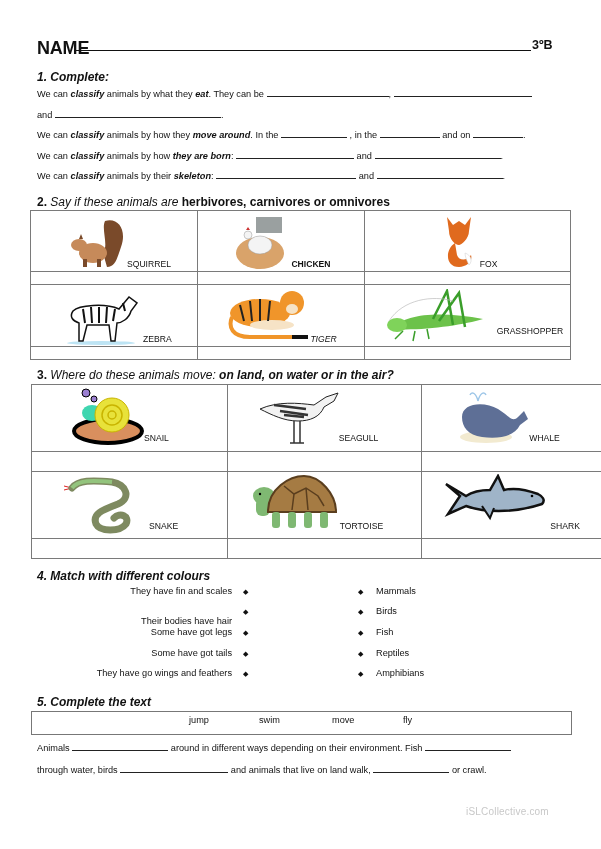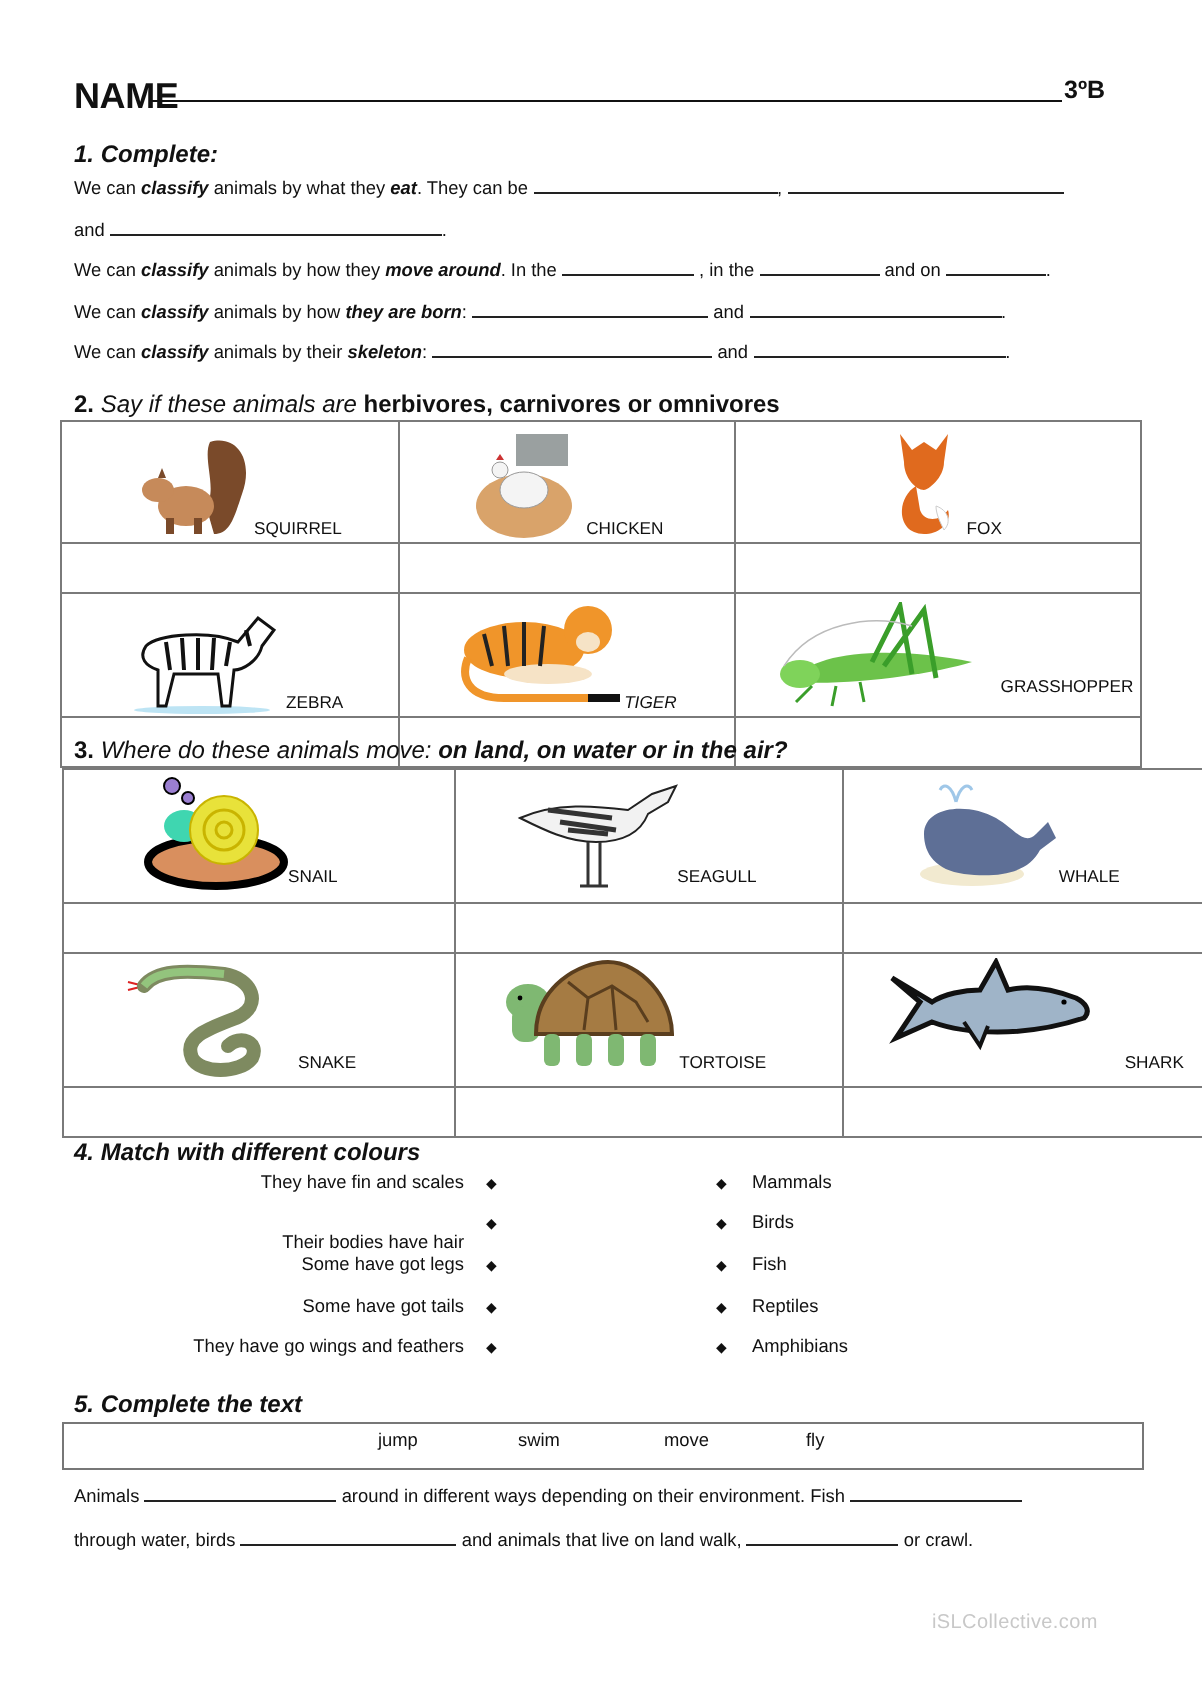--- a/index.html
+++ b/index.html
@@ -7,21 +7,21 @@
          font-family: "Liberation Sans", sans-serif; color: #111; }
   .abs { position: absolute; }
   .name-line { left: 37px; top: 38px; font-size: 18px; font-weight: bold; letter-spacing: -0.2px; }
   .name-rule { left: 75px; top: 50px; width: 456px; height: 1px; background: #111; }
   .class-label { left: 532px; top: 38px; font-size: 12.5px; font-weight: bold; }
   .h { font-size: 12px; font-weight: bold; font-style: italic; }
   .t { font-size: 9.2px; white-space: nowrap; }
   .t b { font-style: italic; font-weight: bold; }
   .blank { display: inline-block; border-bottom: 1px solid #222; height: 9px; vertical-align: baseline; }
   table.grid { position: absolute; border-collapse: collapse; }
-  table.grid td { border: 1px solid #7a7a7a; padding: 12px; position: relative; }
+  table.grid td { border: 1px solid #7a7a7a; padding: 0; position: relative; }
   .animal-label { position: absolute; font-size: 8.6px; color: #111; }
   .pic { position: absolute; }
   .match-left { font-size: 9.2px; text-align: right; width: 195px; left: 37px; }
   .bullet { font-size: 7px; }
   .match-right { font-size: 9.2px; left: 376px; }
   .word-box { left: 31px; top: 711px; width: 539px; height: 22px; border: 1px solid #777; }
   .word { position: absolute; top: 3px; font-size: 9.2px; }
   .watermark { left: 466px; top: 806px; font-size: 10px; font-weight: normal; color: #c8c8c8; letter-spacing: 0.2px; }
 </style>
 </head>
@@ -74,21 +74,21 @@
       <svg class="pic" style="left:28px; top:6px;" width="70" height="52">
         <path d="M46 4 C60 0 68 14 62 30 C58 42 56 50 48 50 L44 36 C50 28 42 12 46 4Z" fill="#7a4a2a"></path>
         <ellipse cx="34" cy="36" rx="14" ry="10" fill="#c68a5a"></ellipse>
         <ellipse cx="20" cy="28" rx="8" ry="6" fill="#c68a5a"></ellipse>
         <path d="M20 22 L22 17 L24 22Z" fill="#7a4a2a"></path>
         <rect x="24" y="42" width="4" height="8" fill="#7a4a2a"></rect>
             <rect x="38" y="42" width="4" height="8" fill="#7a4a2a"></rect>
       </svg>
       <span class="animal-label" style="left:96px; top:48px;">SQUIRREL</span>
     </td>
-    <td style="width:166px;">
+    <td style="width:166px;font-weight:bold;">
       <svg class="pic" style="left:36px; top:4px;" width="54" height="56">
         <rect x="22" y="2" width="26" height="16" fill="#9aa0a0"></rect>
         <ellipse cx="26" cy="38" rx="24" ry="16" fill="#d9a36a"></ellipse>
         <ellipse cx="26" cy="30" rx="12" ry="9" fill="#f4f4f4" stroke="#999" stroke-width="0.5"></ellipse>
         <circle cx="14" cy="20" r="4" fill="#f4f4f4" stroke="#999" stroke-width="0.5"></circle>
         <path d="M12 15 L14 12 L16 15Z" fill="#c33"></path>
       </svg>
       <span class="animal-label" style="left:93px; top:48px;">CHICKEN</span>
     </td>
     <td style="width:206px;">
@@ -208,21 +208,21 @@
         <circle cx="10" cy="20" r="1.2" fill="#000"></circle>
       </svg>
       <span class="animal-label" style="left:112px; top:49px;">TORTOISE</span>
     </td>
     <td>
       <svg class="pic" style="left:20px; top:2px;" width="106" height="58">
         <path d="M4 10 L18 22 L6 40 L24 32 C40 38 70 40 100 30 C104 26 100 22 96 20 C80 14 70 14 62 16 L56 2 L48 16 C40 16 30 18 24 22Z" fill="#9fb4c8" stroke="#111" stroke-width="2.5"></path>
         <path d="M40 32 L48 44 L52 34" fill="#9fb4c8" stroke="#111" stroke-width="2"></path>
         <circle cx="90" cy="22" r="1.3" fill="#000"></circle>
       </svg>
-      <span class="animal-label" style="left:128px; top:49px;margin-left:12px;">SHARK</span>
+      <span class="animal-label" style="left:128px; top:49px;">SHARK</span>
     </td>
   </tr>
   <tr style="height:20px;">
     <td></td>
     <td></td>
     <td></td>
   </tr>
 </tbody>
   </table>
 

